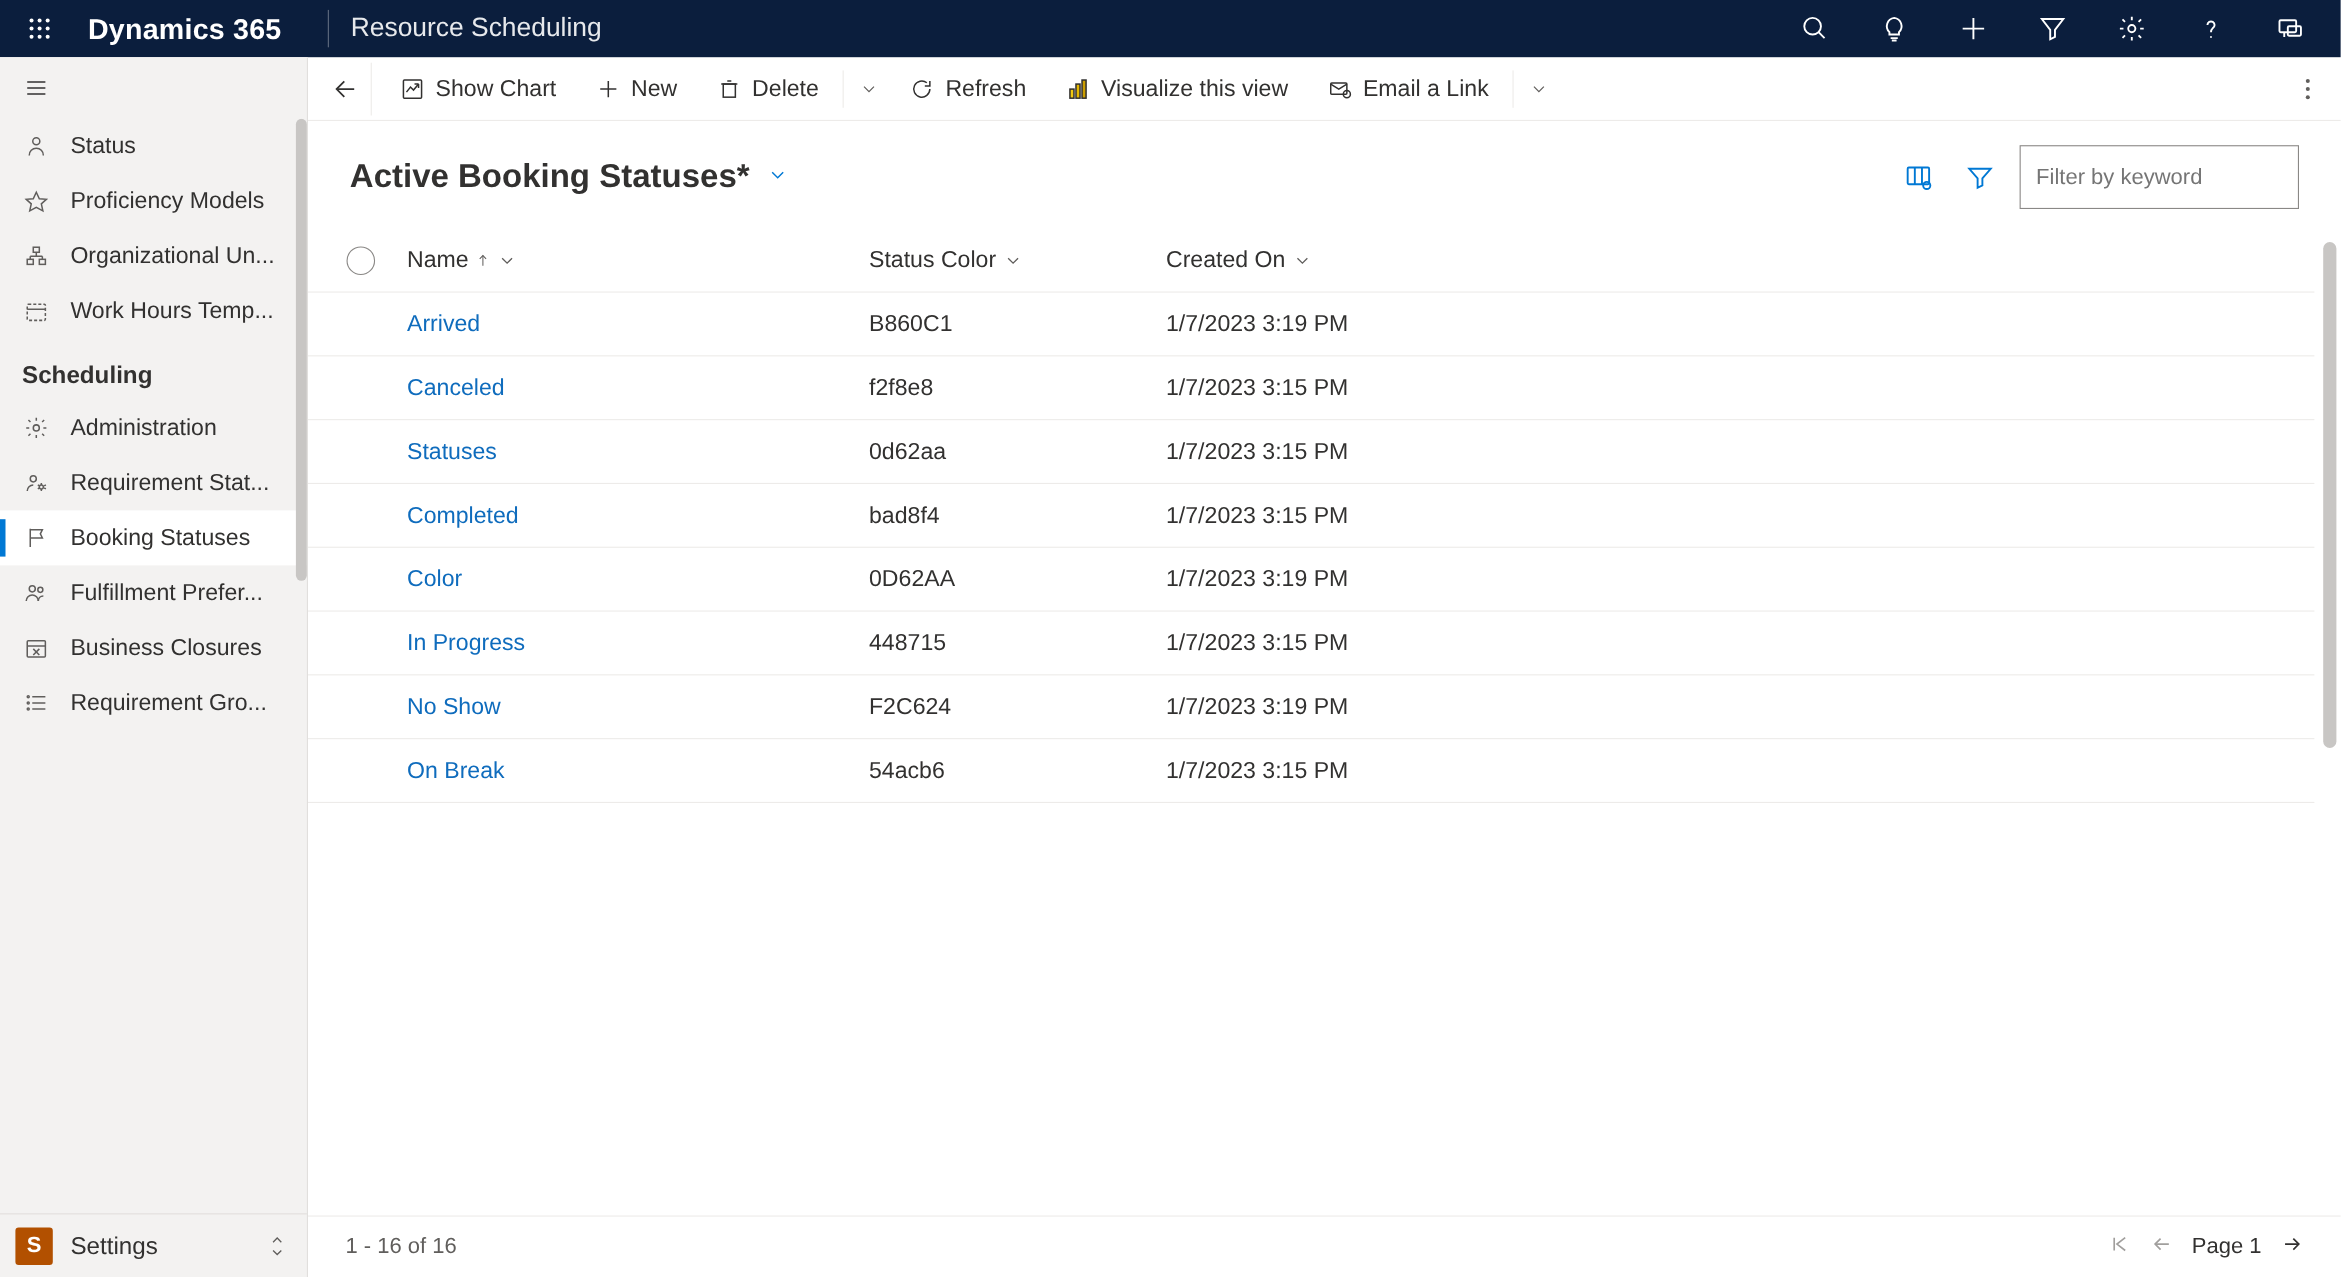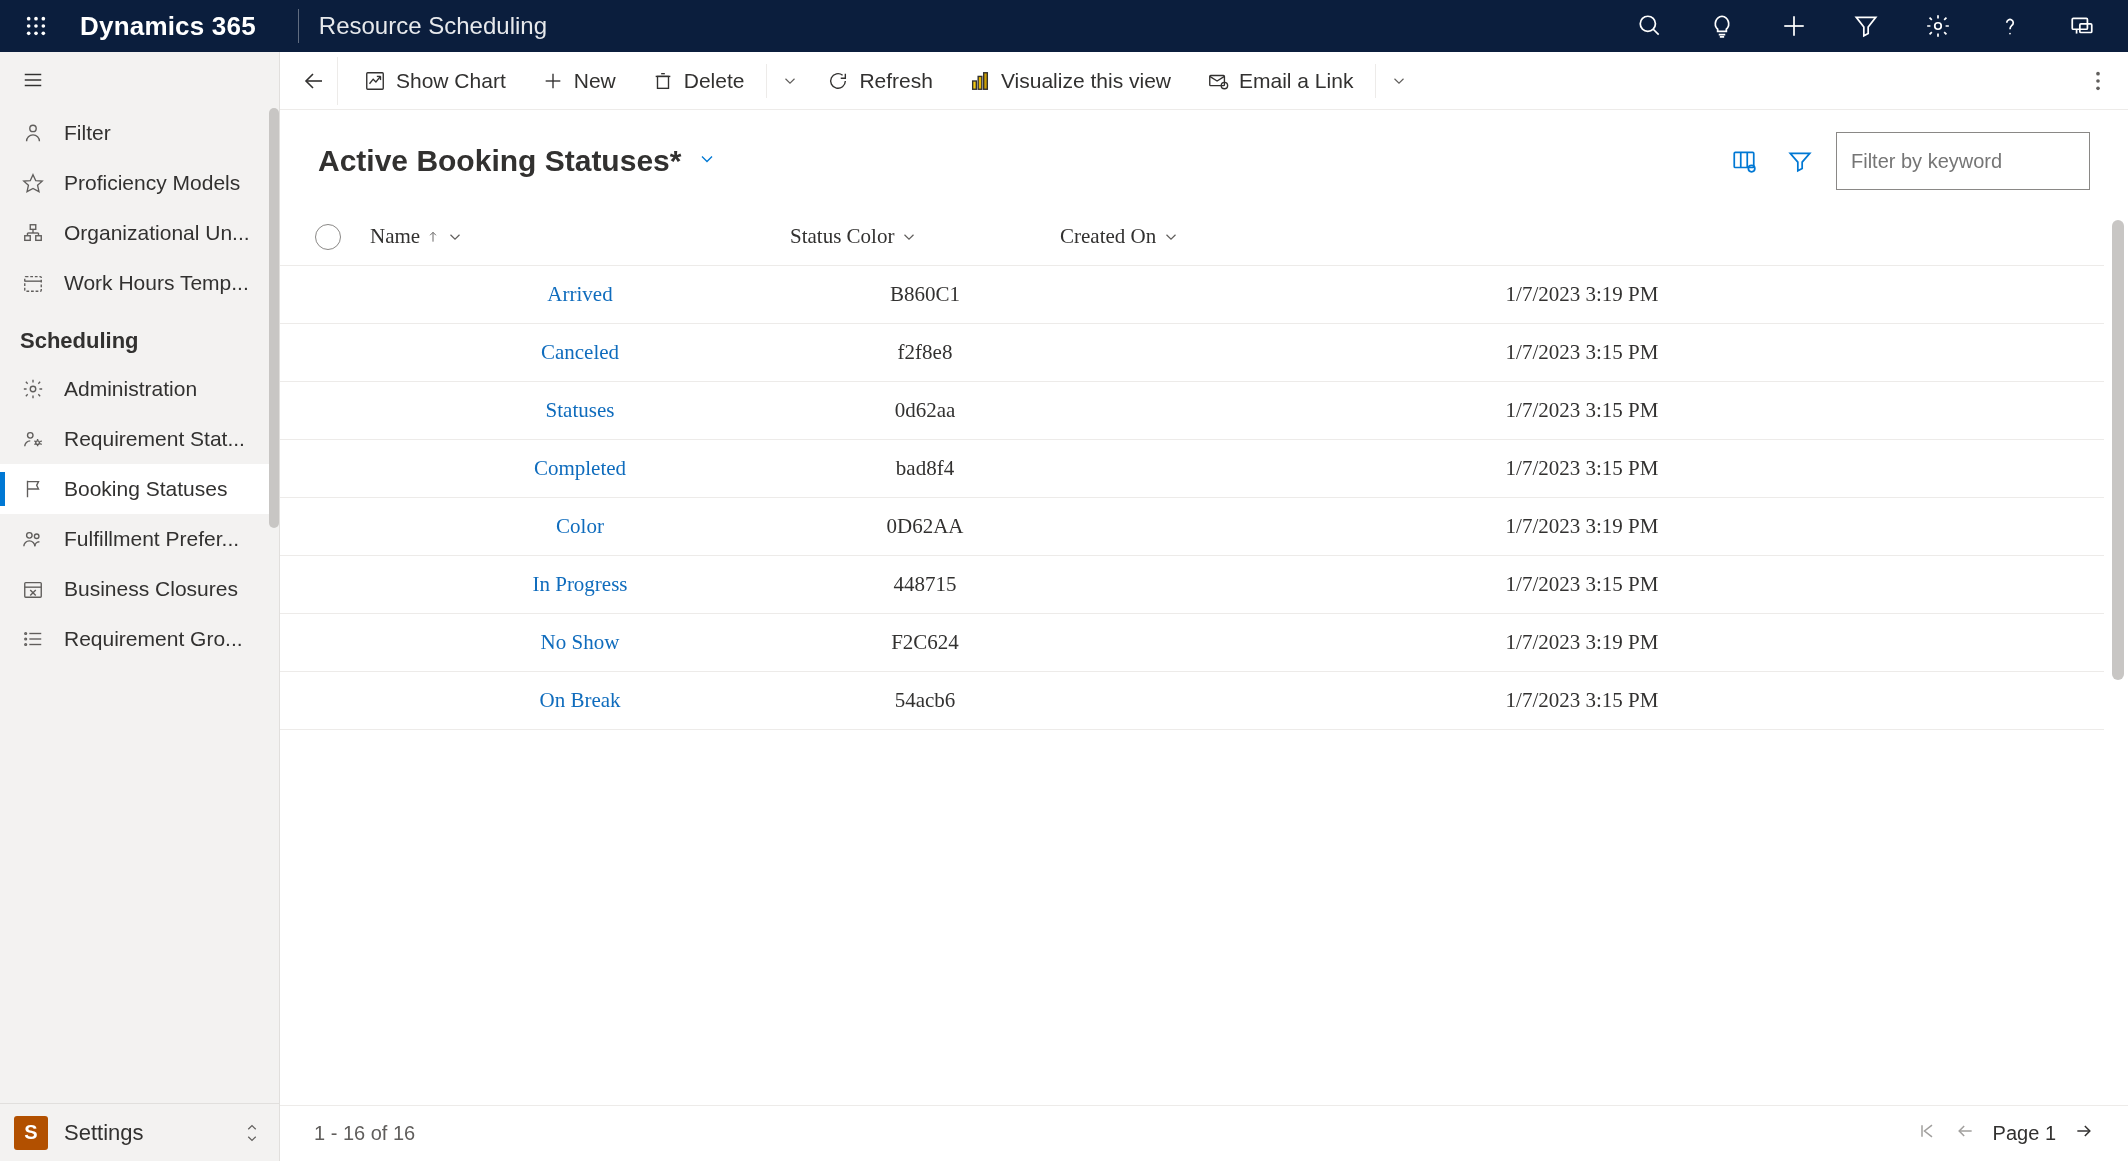--- a/index.html
+++ b/index.html
@@ -61,25 +61,25 @@
   .viewheader { display:flex; align-items:center; padding: 22px 38px 18px 38px; gap:16px; }
   .viewtitle { font-size:30px; font-weight:600; }
   .viewheader .chev2 { cursor:pointer; }
   .viewheader .spacer { flex:1; }
   .viewheader .hicon { width:40px; height:40px; display:flex; align-items:center; justify-content:center; cursor:pointer; }
   .viewheader svg { stroke:#0078d4; fill:none; stroke-width:1.6; }
   .filterbox { width: 254px; height: 58px; border:1px solid #8a8886; display:flex; align-items:center; padding: 0 14px; }
   .filterbox input { border:none; outline:none; font-size:20px; width:100%; background:transparent; }
 
   
-  .grid { flex:1; overflow:hidden; display:flex; flex-direction:column; position:relative;font-family:Liberation Serif, serif; }
+  .grid { flex:1; overflow:hidden; display:flex; flex-direction:column; position:relative; }
   .grid-scrollbar { position:absolute; right:4px; top:12px; width:12px; height:460px; background:#c8c6c4; border-radius:6px; }
   .gridhead, .gridrow { display:flex; align-items:center; padding-left: 16px; min-height: 58px; border-bottom:1px solid #edebe9; margin-right: 24px; }
   .gridhead { font-size:21px; color:#323130; font-weight:400; }
-  .gridrow { font-size:21px;text-align:center; }
+  .gridrow { font-size:21px; }
   .col-sel { width: 64px; display:flex; align-items:center; justify-content:center; }
   .col-name { width: 430px; padding-left: 10px; }
   .col-color { width: 270px; }
   .col-created { flex:1; }
   .gridhead .sort { display:inline-flex; align-items:center; gap:6px; cursor:pointer; }
   .gridhead .sort svg { stroke:#605e5c; fill:none; stroke-width:1.6; }
   .gridrow .col-name a { color:#0f6cbd; text-decoration:none; cursor:pointer; }
   .roundcheck { width:26px; height:26px; border:1.5px solid #8a8886; border-radius:50%; cursor:pointer; }
 
   .statusbar { height:56px; border-top:1px solid #edebe9; display:flex; align-items:center; padding: 0 34px; font-size:20px; color:#605e5c; }
@@ -170,21 +170,21 @@
     </div>
     <div class="nav-scroll">
       <div id="nav-top">
           <div class="nav-item">
             <span class="nicon">
               <svg width="22" height="22" viewBox="0 0 24 24">
                 <circle cx="12" cy="7" r="3.5"></circle>
                 <path d="M5 21c0-4 3-7 7-7s7 3 7 7"></path>
               </svg>
             </span>
-            <span>Filter</span>
+            <span>Status</span>
           </div>
           <div class="nav-item">
             <span class="nicon">
               <svg width="22" height="22" viewBox="0 0 24 24">
                 <polygon points="12 3 15 9.5 22 10 17 14.5 18.5 21.5 12 18 5.5 21.5 7 14.5 2 10 9 9.5"></polygon>
               </svg>
             </span>
             <span>Proficiency Models</span>
           </div>
           <div class="nav-item">

